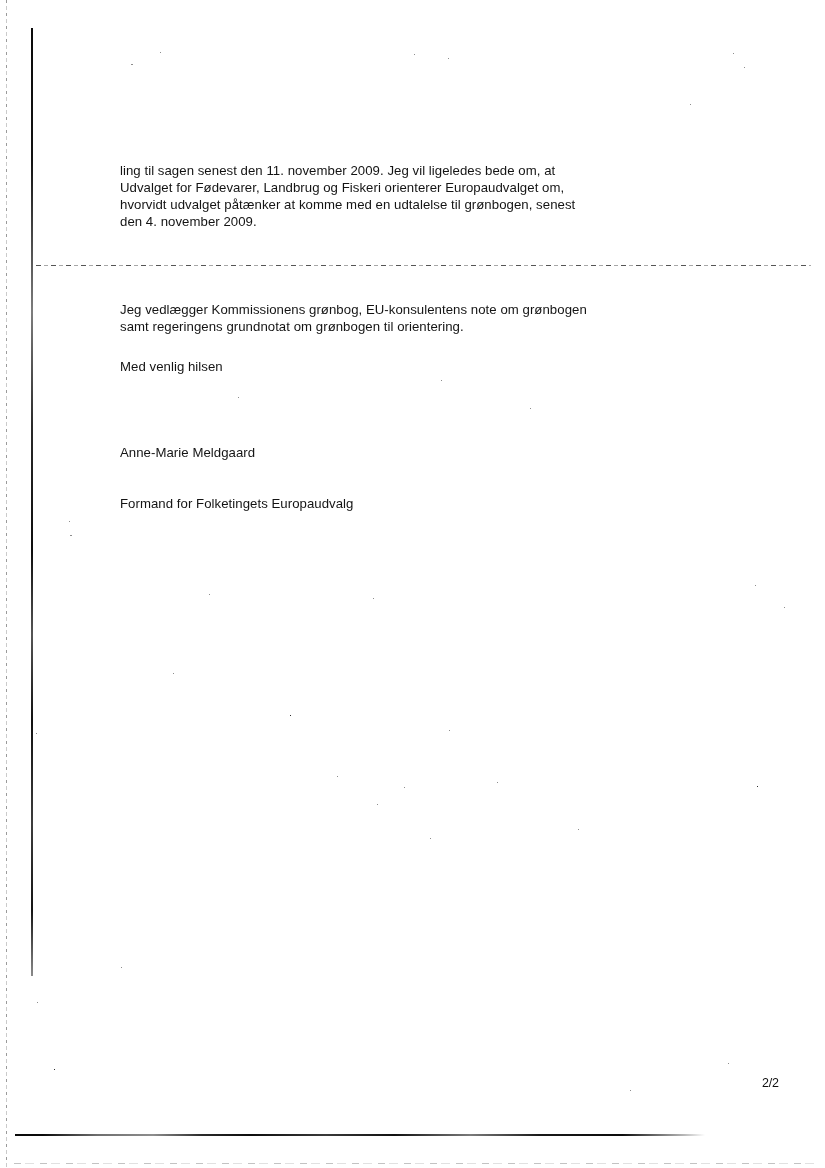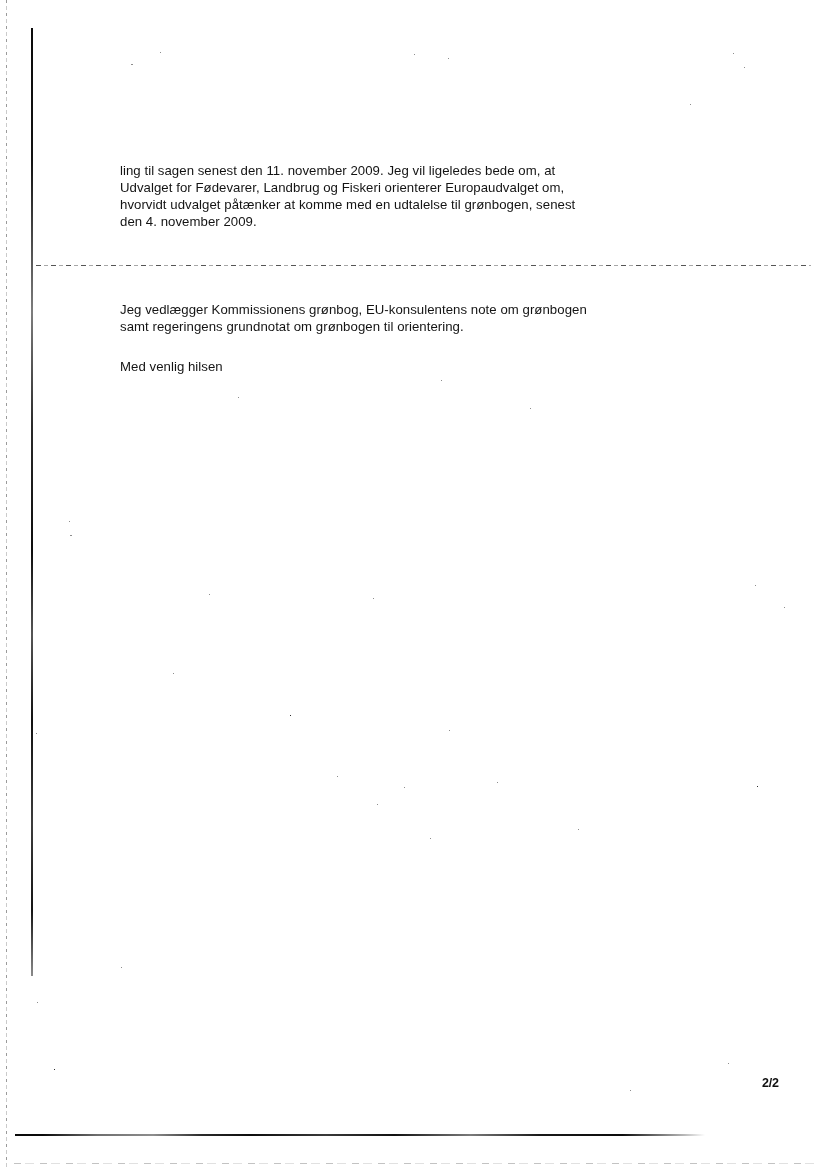--- a/index.html
+++ b/index.html
@@ -48,21 +48,21 @@
   #signature-block {
     left: 120px;
     top: 410px;
     width: 400px;
   }
   #page-number {
     position: absolute;
     left: 762px;
     top: 1076px;
     font-size: 12.5px;
-    font-weight: bold;
+    font-weight: normal;
     color: #101010;
     letter-spacing: -0.2px;
   }
 
   
   .artifact { position: absolute; pointer-events: none; }
 
   
   #edge-line-outer {
     left: 6px;
@@ -213,16 +213,20 @@
   <div class="speck dark" style="left:54px; top:1069px;"></div>
   <div class="speck" style="left:728px;  top:1063px;"></div>
   <div class="speck" style="left:630px;  top:1090px;"></div>
 
   <div class="doc-text" id="para-body">ling til sagen senest den 11. november 2009. Jeg vil ligeledes bede om, at Udvalget for Fødevarer, Landbrug og Fiskeri orienterer Europaudvalget om, hvorvidt udvalget påtænker at komme med en udtalelse til grønbogen, senest den 4. november 2009.</div>
 
   <div class="doc-text" id="para-attachments">Jeg vedlægger Kommissionens grønbog, EU-konsulentens note om grønbogen samt regeringens grundnotat om grønbogen til orientering.</div>
 
   <div class="doc-text" id="closing-salutation">Med venlig hilsen</div>
 
+  <div id="signature-block" class="doc-text">
+    <div>Anne-Marie Meldgaard</div>
+    <div>Formand for Folketingets Europaudvalg</div>
+  </div>
 
   <div id="page-number">2/2</div>
 
 </div>
 
 </body></html>

